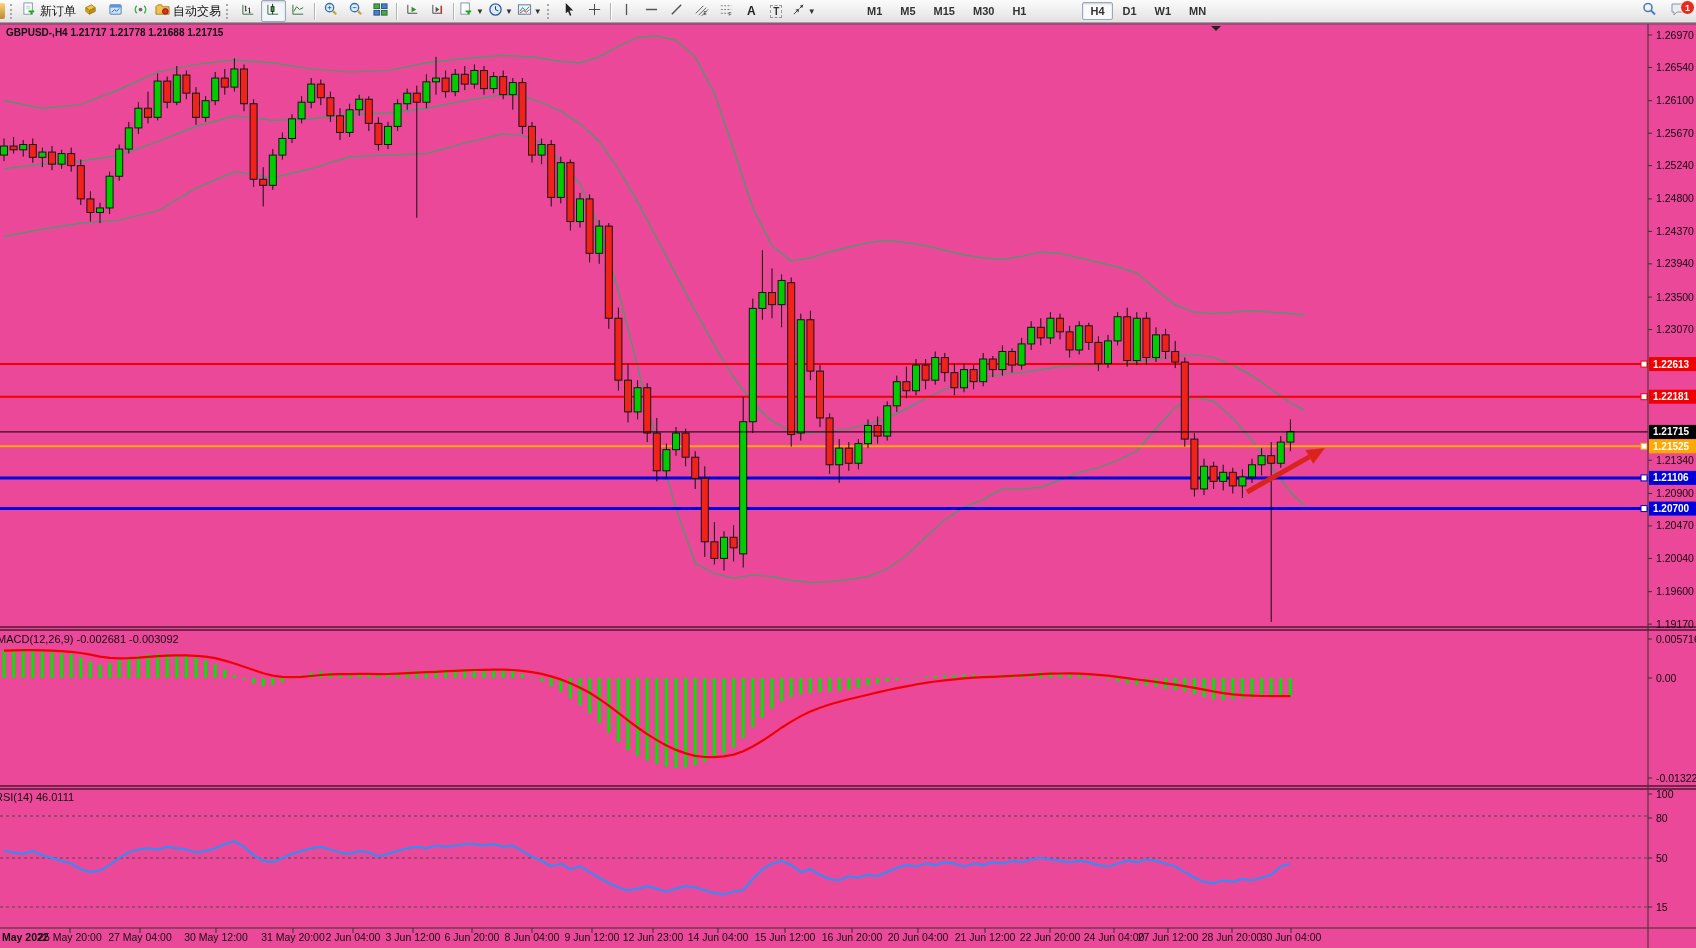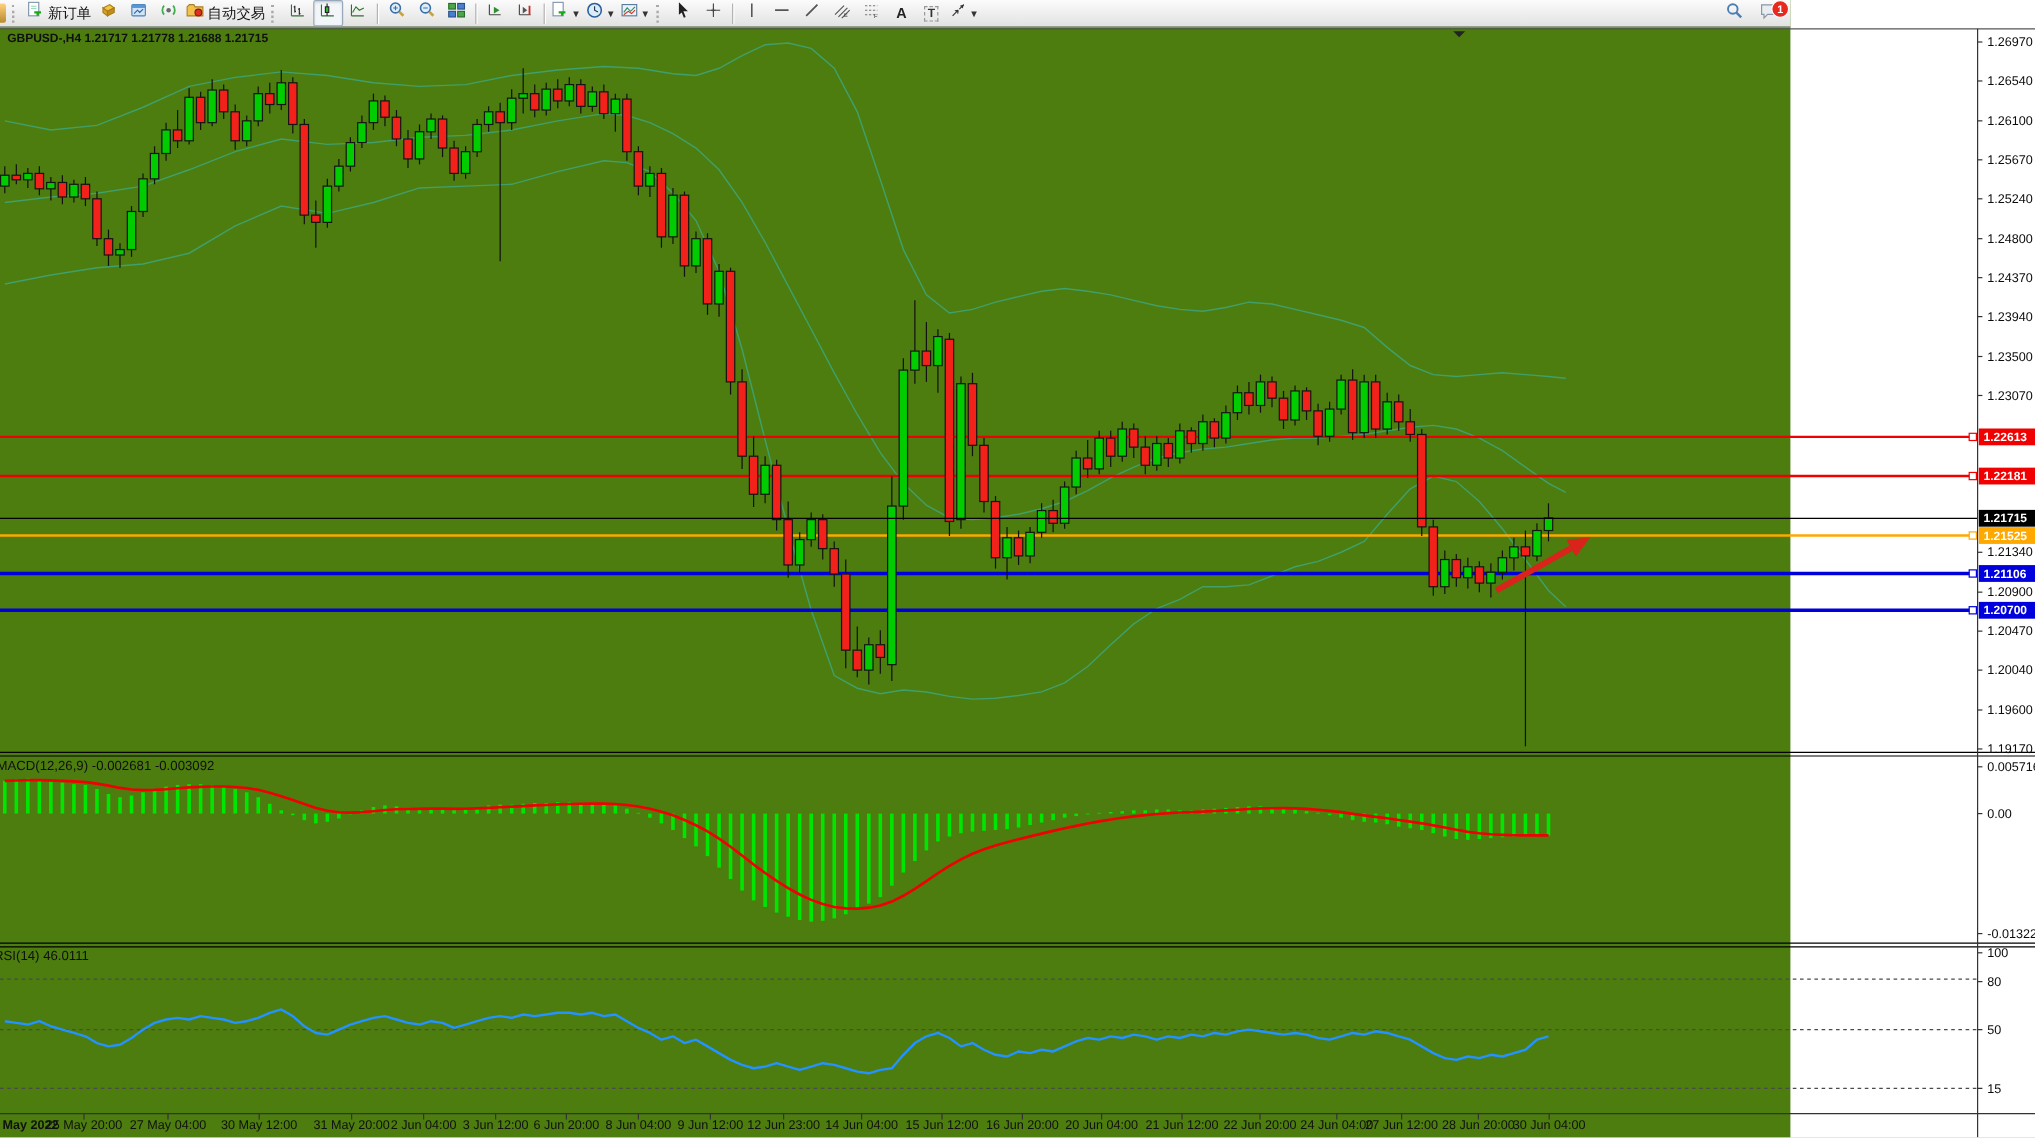--- a/index.html
+++ b/index.html
@@ -1,17 +1,17 @@
 <!DOCTYPE html>
 <html><head>
 <meta charset="utf-8">
 <style>
   html,body{margin:0;padding:0;background:#fff;width:1696px;height:948px;overflow:hidden;
     font-family:"Liberation Sans","DejaVu Sans",sans-serif;}
-  .screen{position:relative;width:1492px;height:948px;background:#4d7c0f;}
+  .screen{position:relative;width:1696px;height:948px;background:#ec4899;}
   
   .toolbar{position:relative;height:22px;background:linear-gradient(#fbfbfb,#e2e2e2);
     border-bottom:1px solid #9aa0a6;display:flex;align-items:center;z-index:10;white-space:nowrap;}
   .tbtn{height:20px;min-width:21px;display:inline-flex;align-items:center;justify-content:center;
     padding:0 1px;margin:0;border:1px solid transparent;border-radius:2px;}
   .tbtn.pressed{border:1px solid #98a8bc;background:#f2f6f9;box-shadow:inset 0 1px 2px rgba(0,0,0,.15);}
   .tbtn .lbl{font-size:12px;color:#111;margin-left:3px;}
   .grip{width:5px;height:15px;margin:0 3px;border-left:2px dotted #a9a9a9;}
   .vsep{width:1px;height:17px;background:#b3b3b3;box-shadow:1px 0 0 #fff;margin:0 3px;}
   .caret{font-size:8px;color:#333;margin-left:2px;}
@@ -274,20 +274,32 @@
       <span>
         <svg width="15" height="15" viewBox="0 0 16 16">
             <path d="M3 13 L8 8 M8 8 l-3 .5 M8 8 l-.5 3" stroke="#333" fill="none"></path>
             <path d="M13 3 L9 7" stroke="#333"></path>
             <polygon points="13,3 9.5,4 12,6.5" fill="#333"></polygon>
           </svg>
       </span>
       <span class="caret">▼</span>
     </span>
 
+    <div class="tf-group" id="tf-group">
+        <span class="tfbtn">M1</span>
+        <span class="tfbtn">M5</span>
+        <span class="tfbtn">M15</span>
+        <span class="tfbtn">M30</span>
+        <span class="tfbtn">H1</span>
+        <span class="tf-gap"></span>
+        <span class="tfbtn active">H4</span>
+        <span class="tfbtn">D1</span>
+        <span class="tfbtn">W1</span>
+        <span class="tfbtn">MN</span>
+      </div>
 
     <div class="right-icons">
       <span class="tbtn">
         <span>
           <svg width="16" height="16" viewBox="0 0 16 16">
               <circle cx="7" cy="6.5" r="4" fill="none" stroke="#4a7fb5" stroke-width="1.6"></circle>
               <line x1="10" y1="9.5" x2="14" y2="13.5" stroke="#4a7fb5" stroke-width="2"></line>
             </svg>
         </span>
       </span>

